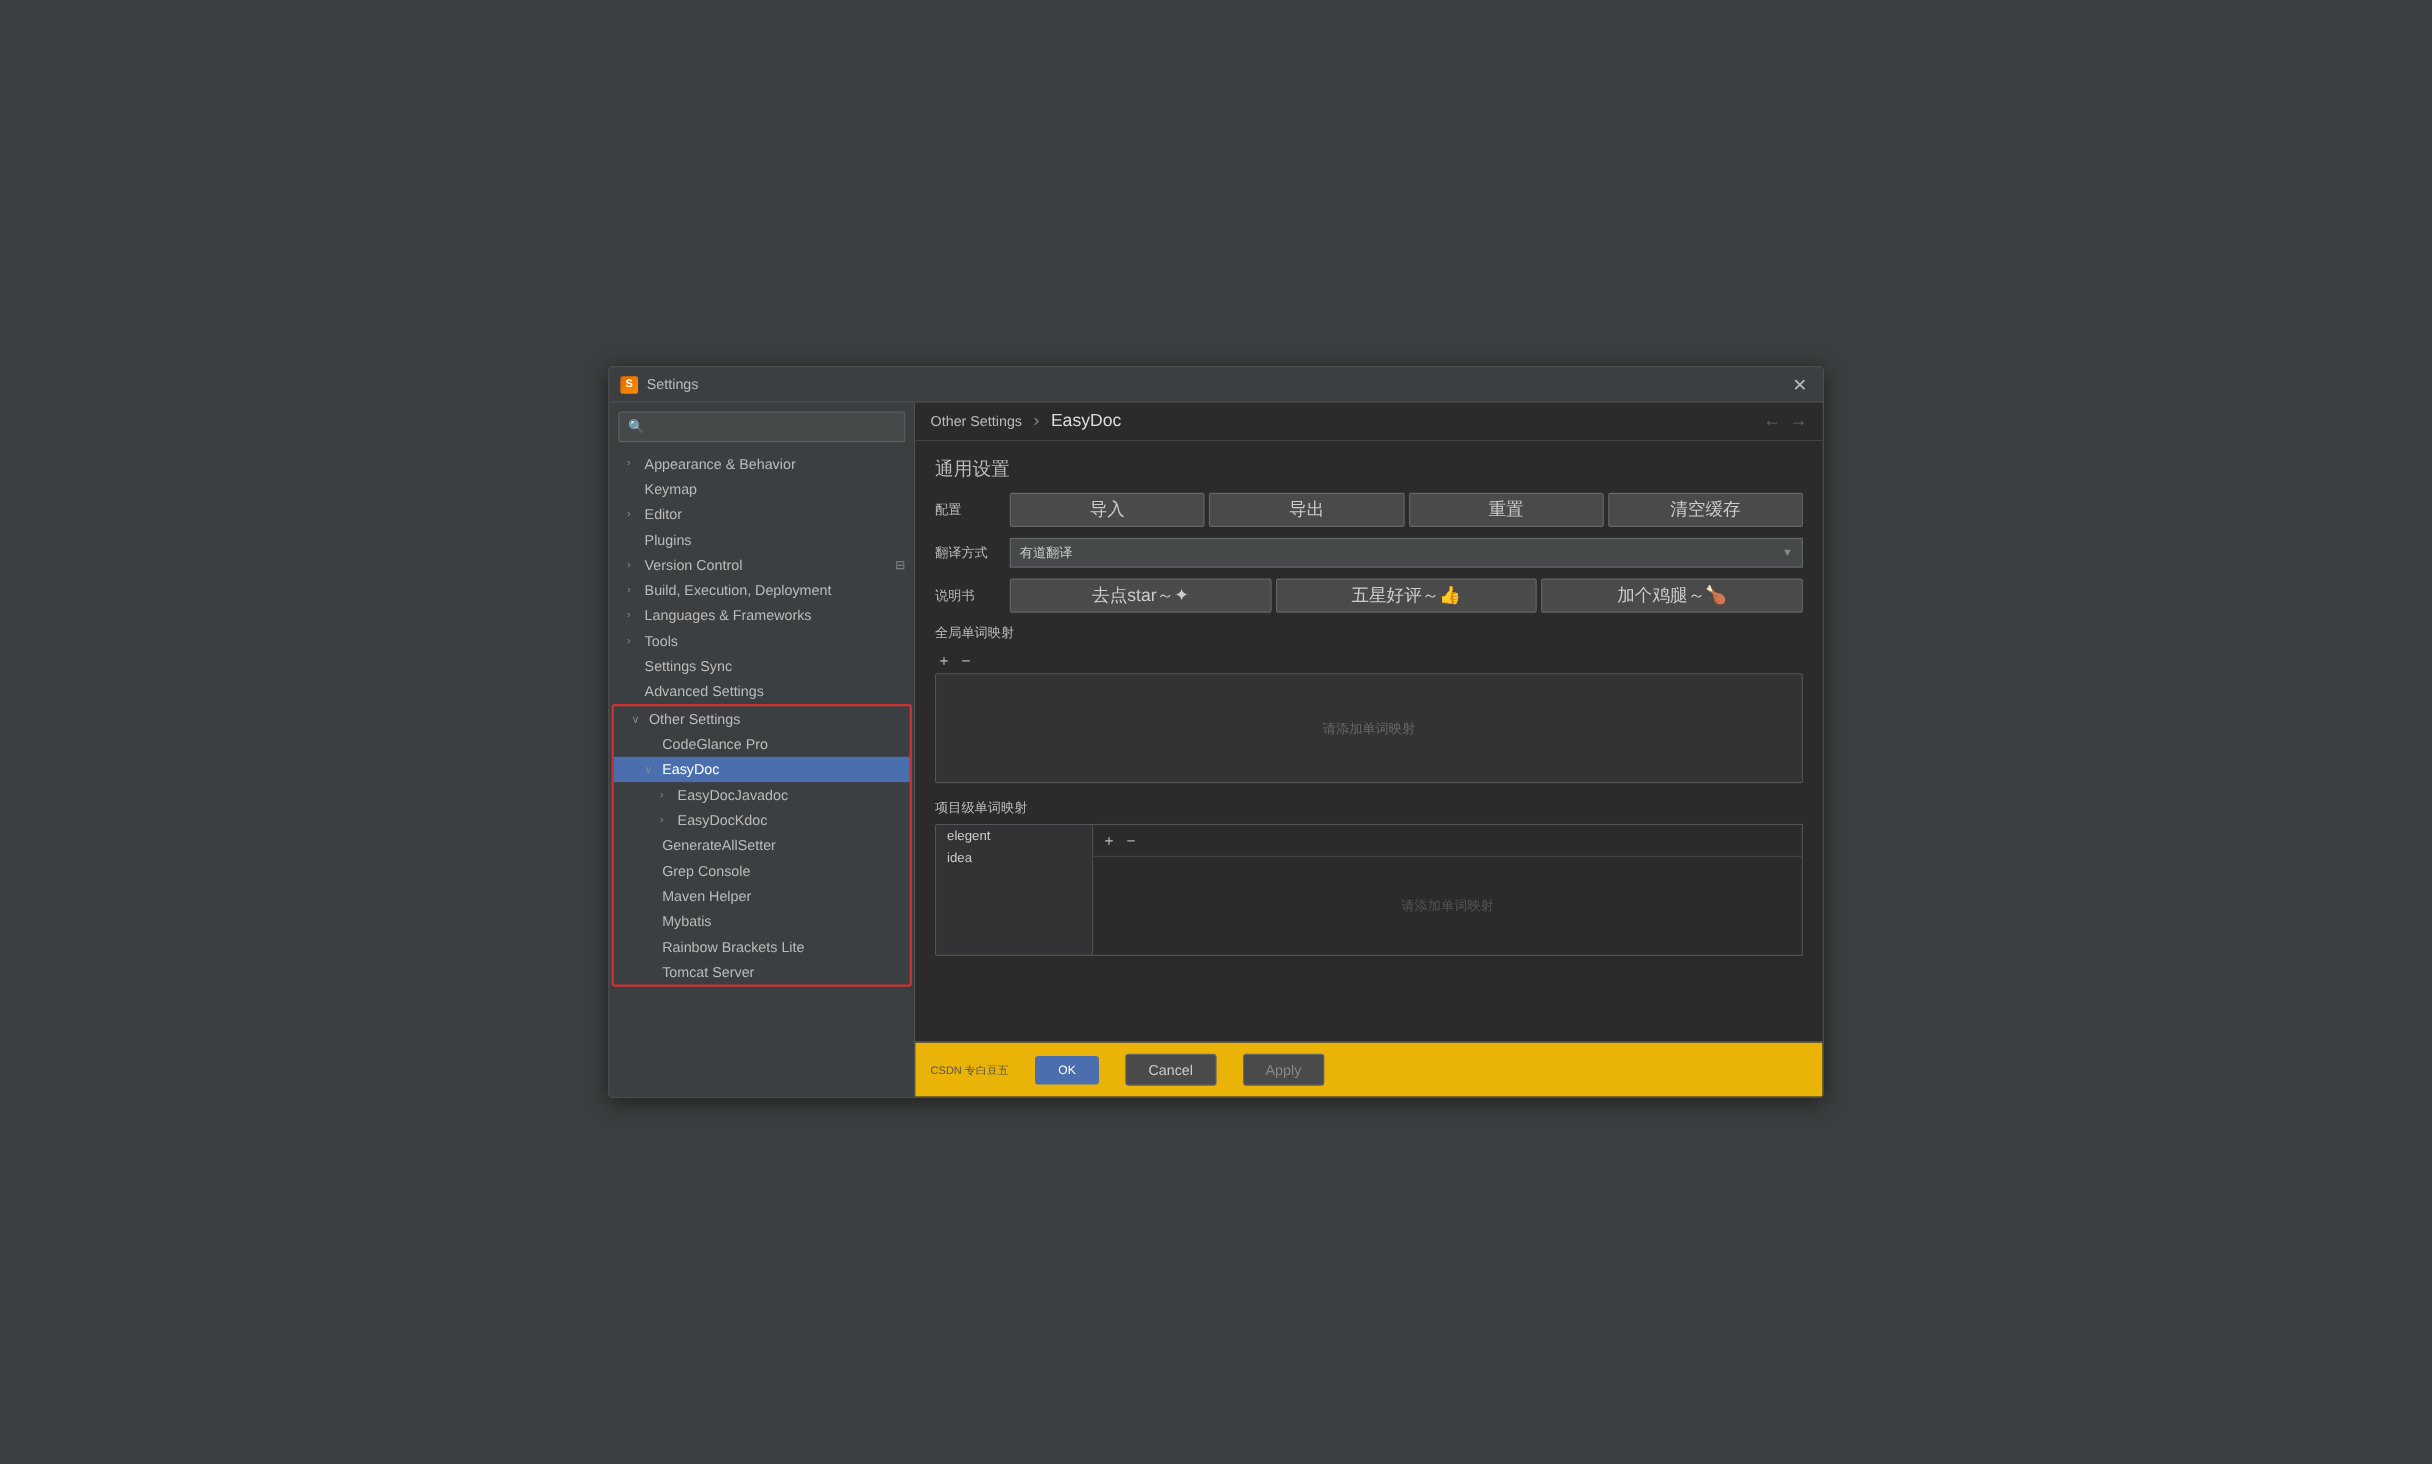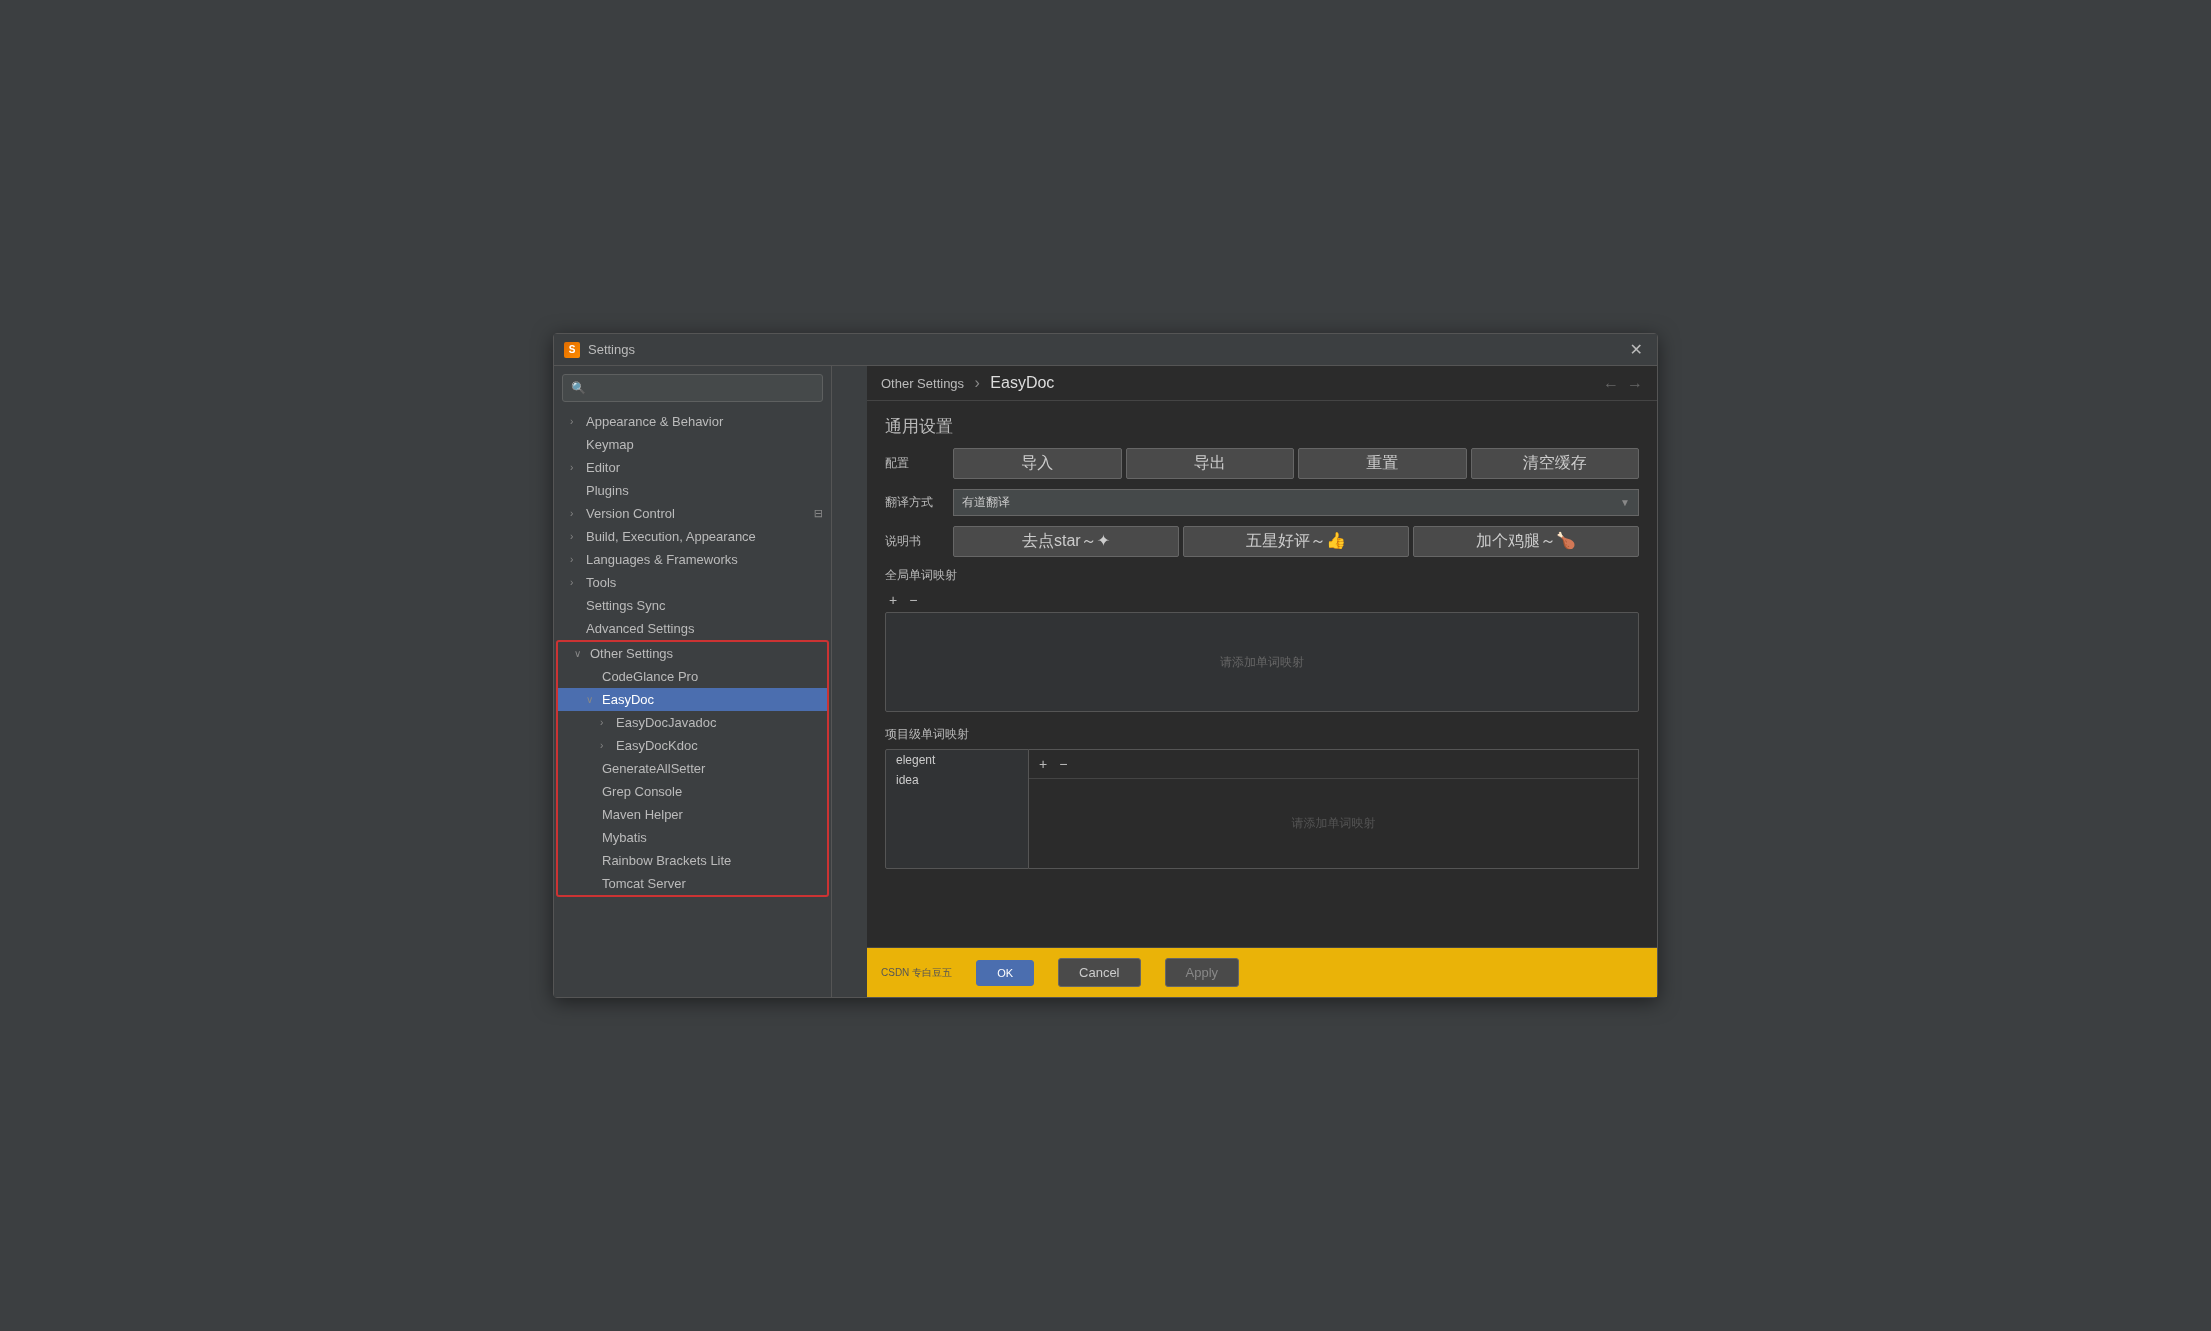--- a/index.html
+++ b/index.html
@@ -87,21 +87,20 @@
     }
     .nav-indent1 { padding-left: 16px; }
     .nav-indent2 { padding-left: 28px; }
     .nav-indent3 { padding-left: 42px; }
     .main-panel {
       flex: 1;
       background: #2b2b2b;
       display: flex;
       flex-direction: column;
       overflow: hidden;
-      margin-left: 35px;
     }
     .breadcrumb-bar {
       display: flex;
       align-items: center;
       justify-content: space-between;
       padding: 8px 14px;
       border-bottom: 1px solid #444;
       background: #2b2b2b;
       flex-shrink: 0;
     }
@@ -323,21 +322,21 @@
           <span class="nav-arrow"></span>
           <span>Plugins</span>
         </div>
         <div class="nav-item nav-indent1">
           <span class="nav-arrow">›</span>
           <span>Version Control</span>
           <span style="margin-left:auto; color:#888; font-size:11px;">⊟</span>
         </div>
         <div class="nav-item nav-indent1">
           <span class="nav-arrow">›</span>
-          <span>Build, Execution, Appearance</span>
+          <span>Build, Execution, Deployment</span>
         </div>
         <div class="nav-item nav-indent1">
           <span class="nav-arrow">›</span>
           <span>Languages &amp; Frameworks</span>
         </div>
         <div class="nav-item nav-indent1">
           <span class="nav-arrow">›</span>
           <span>Tools</span>
         </div>
         <div class="nav-item nav-indent1">

